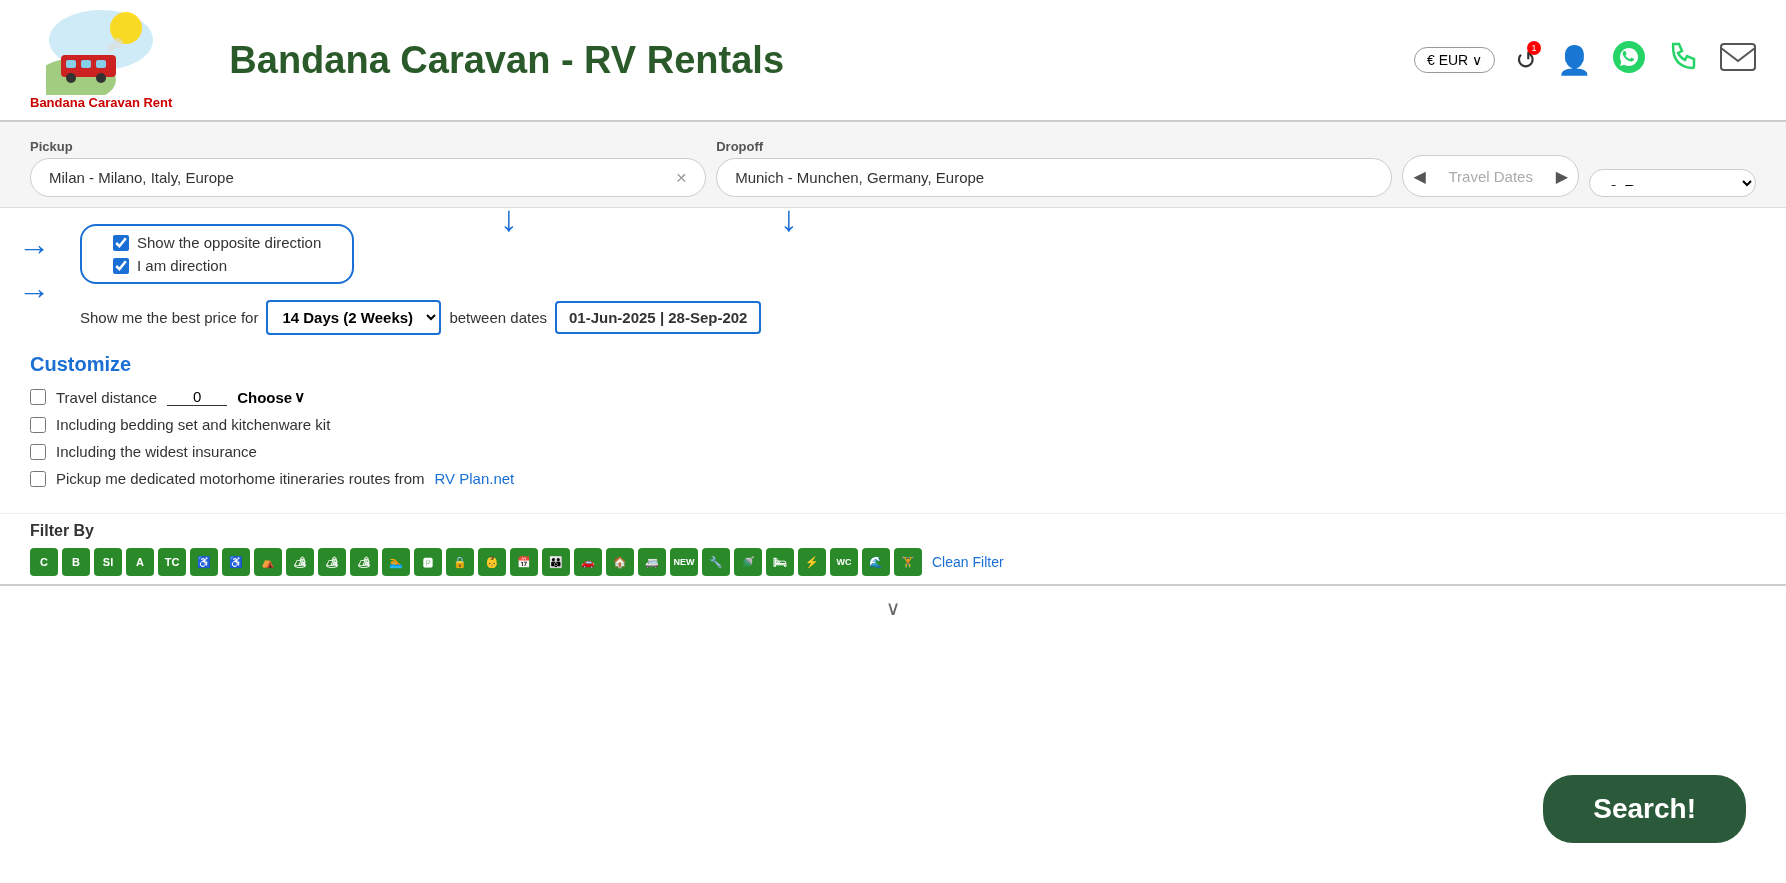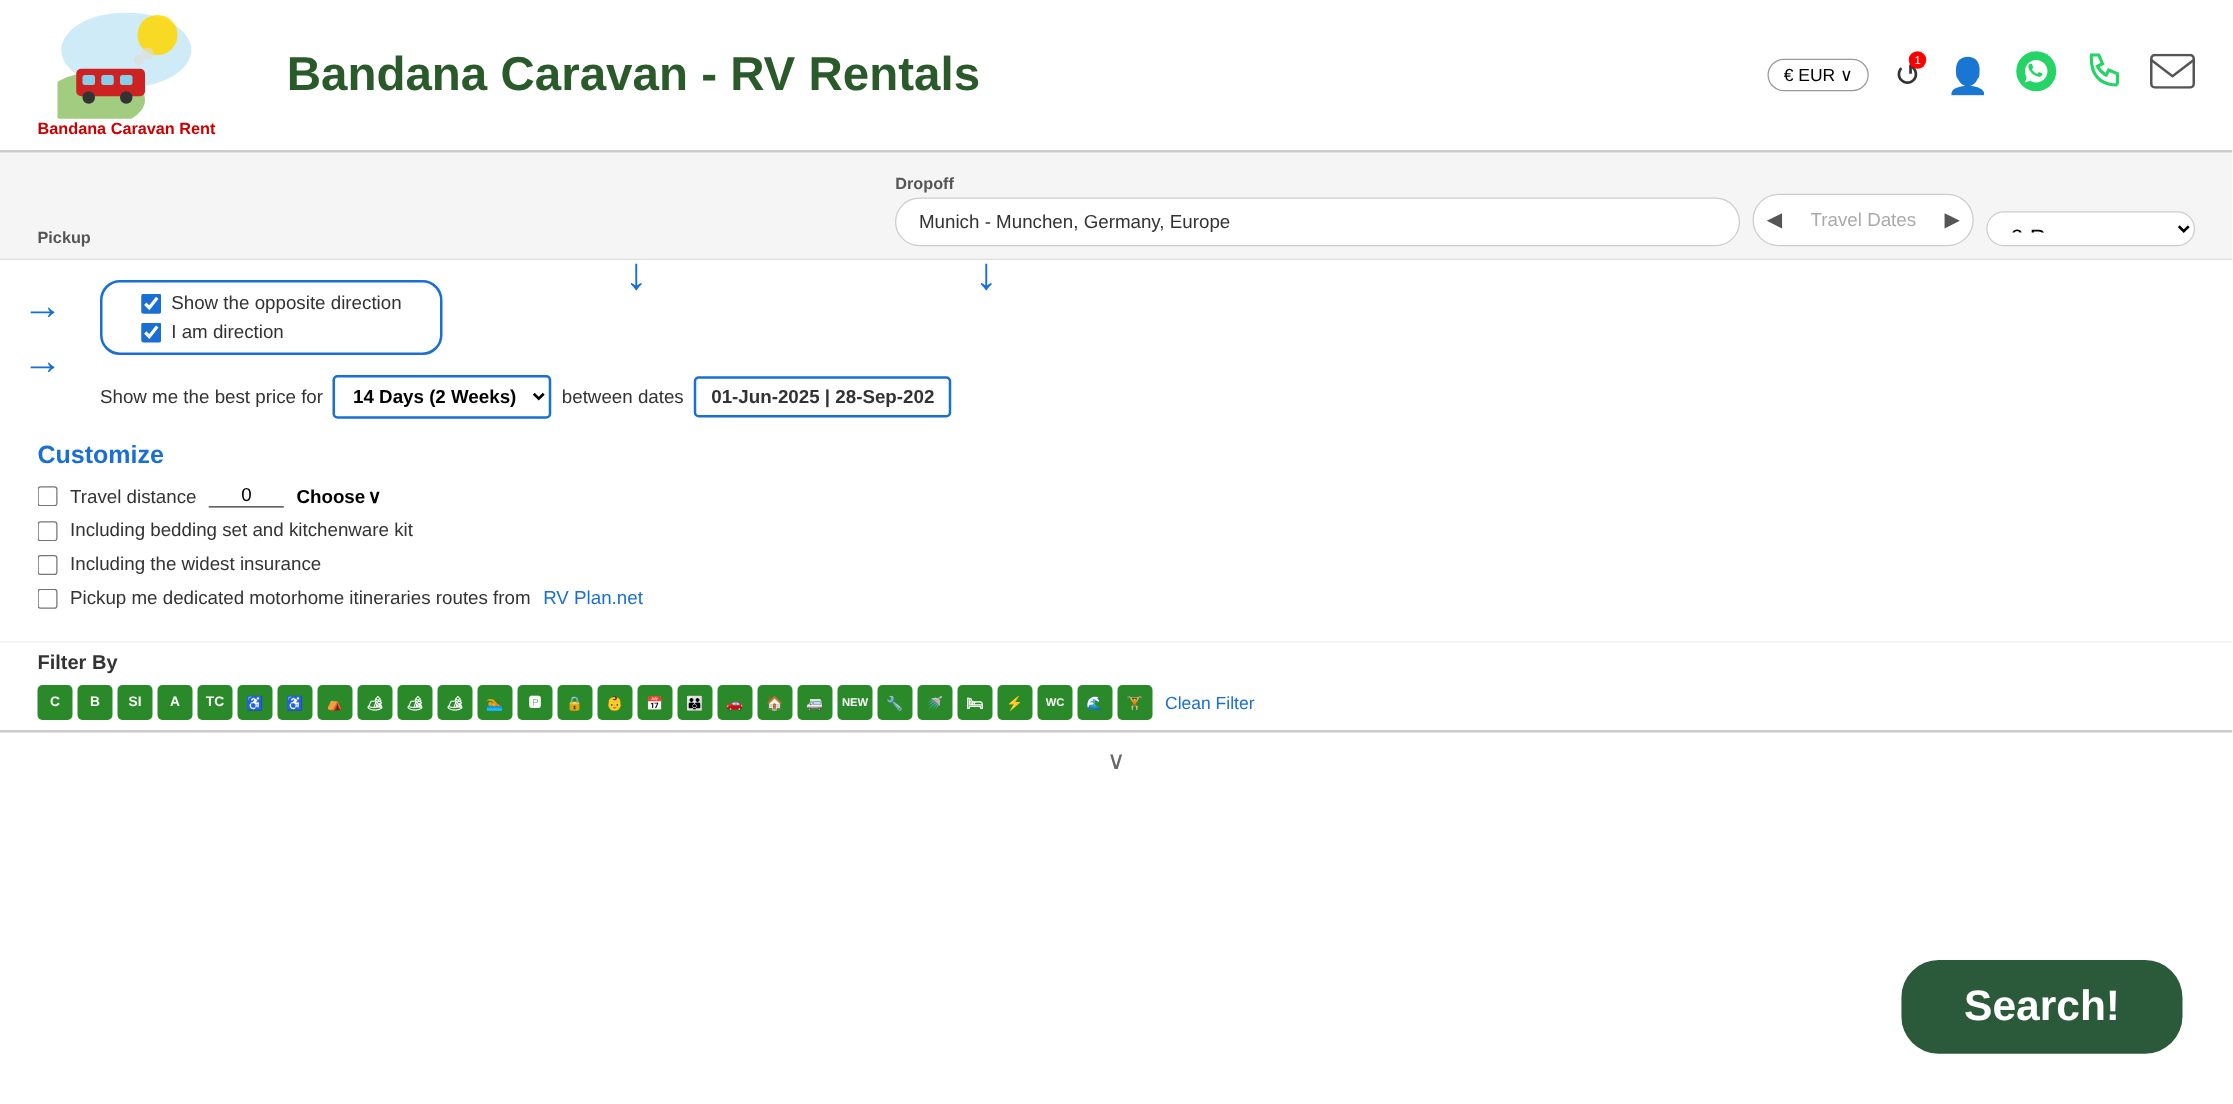--- a/index.html
+++ b/index.html
@@ -271,21 +271,21 @@
       cursor: pointer;
       text-decoration: none;
       margin-left: 6px;
     }
     .search-btn {
       background: #2a5a3a;
       color: white;
       border: none;
       border-radius: 30px;
       padding: 18px 50px;
-      font-size: 34px;
+      font-size: 28px;
       font-weight: bold;
       cursor: pointer;
     }
 
     
     .footer-chevron {
       text-align: center;
       padding: 10px;
       border-top: 2px solid #ccc;
       color: #666;
@@ -354,20 +354,24 @@
           <path d="M1 5l17 13L35 5" fill="none" stroke="#555" stroke-width="2"></path>
         </svg>
     </span>
   </div>
 </div>
 
 <div class="search-bar">
   <div class="search-fields">
     <div class="field-group pickup-field">
       <span class="field-label">Pickup</span>
+      <div class="location-input">
+        <span>Milan - Milano, Italy, Europe</span>
+        <span class="clear-btn">✕</span>
+      </div>
     </div>
 
     <div class="field-group dropoff-field">
       <span class="field-label">Dropoff</span>
       <div class="location-input">
         <span>Munich - Munchen, Germany, Europe</span>
       </div>
     </div>
 
     <div style="display:flex;flex-direction:column;gap:4px;">

